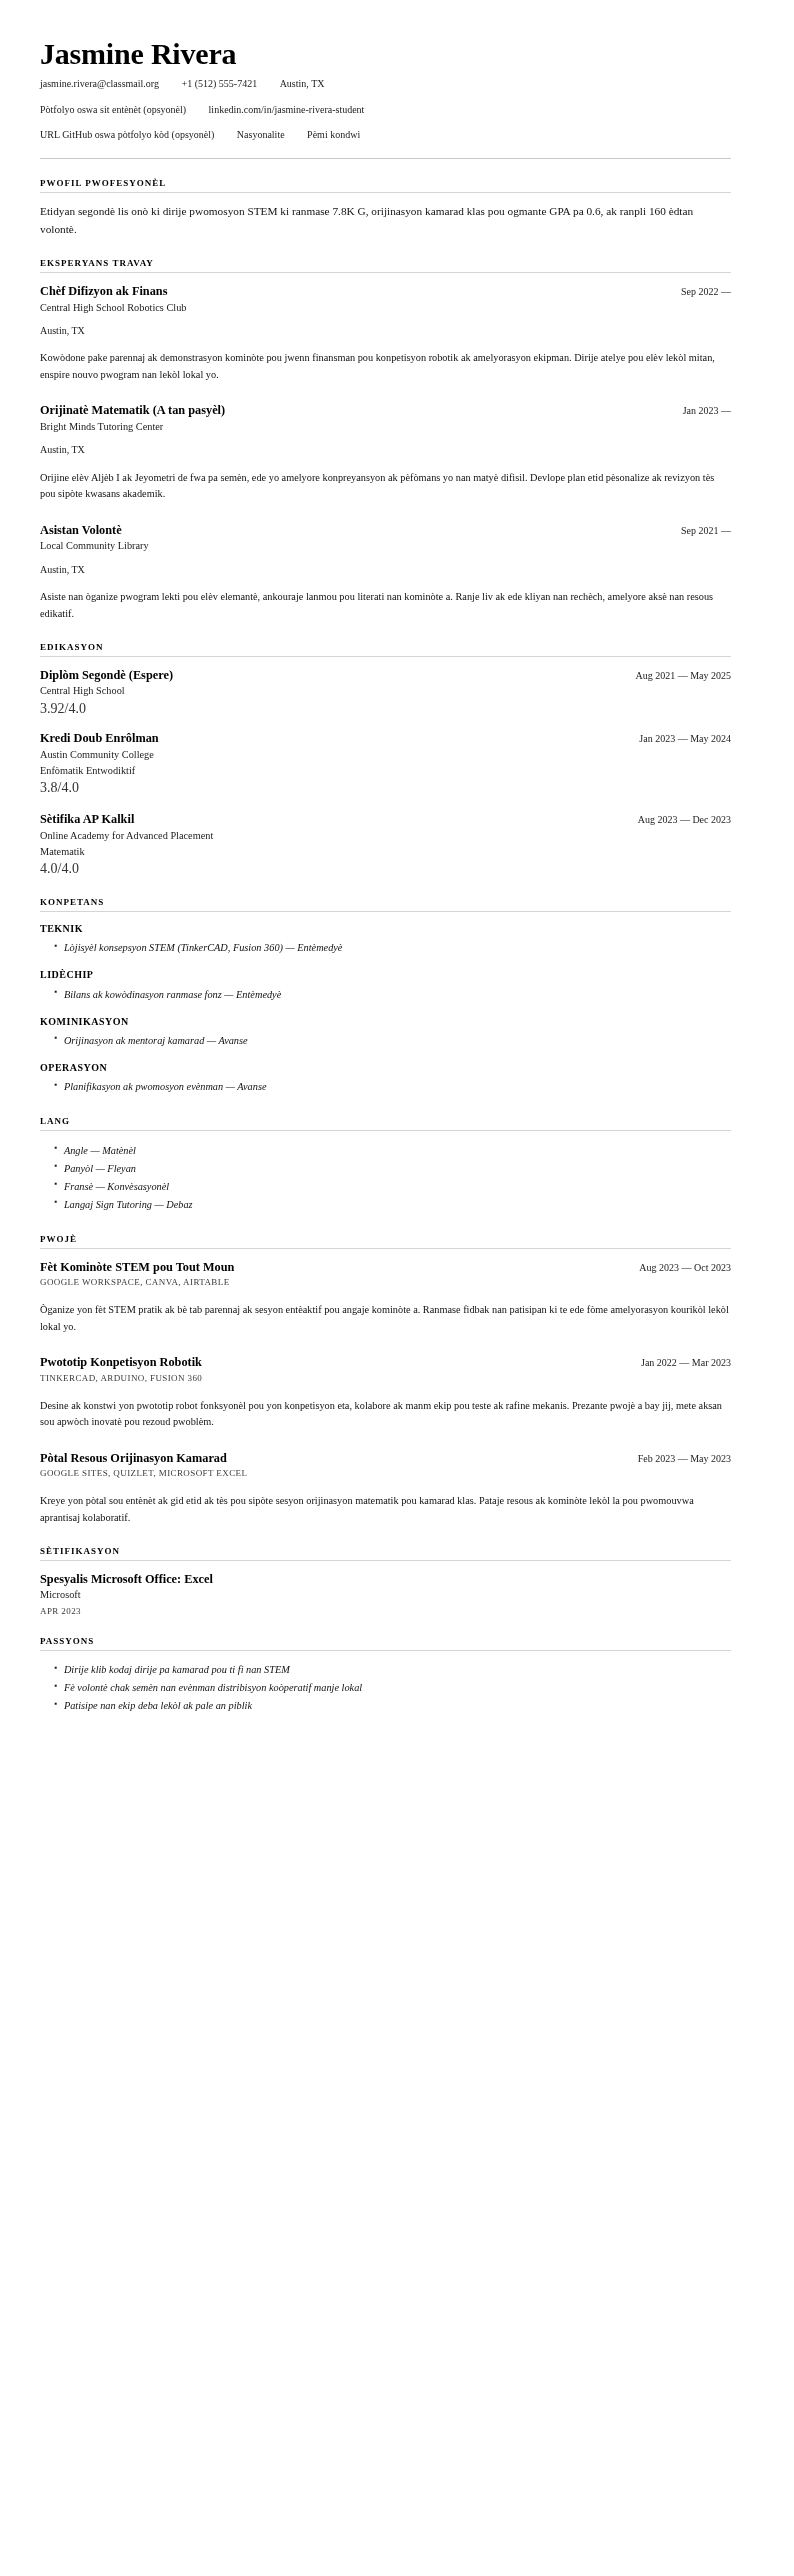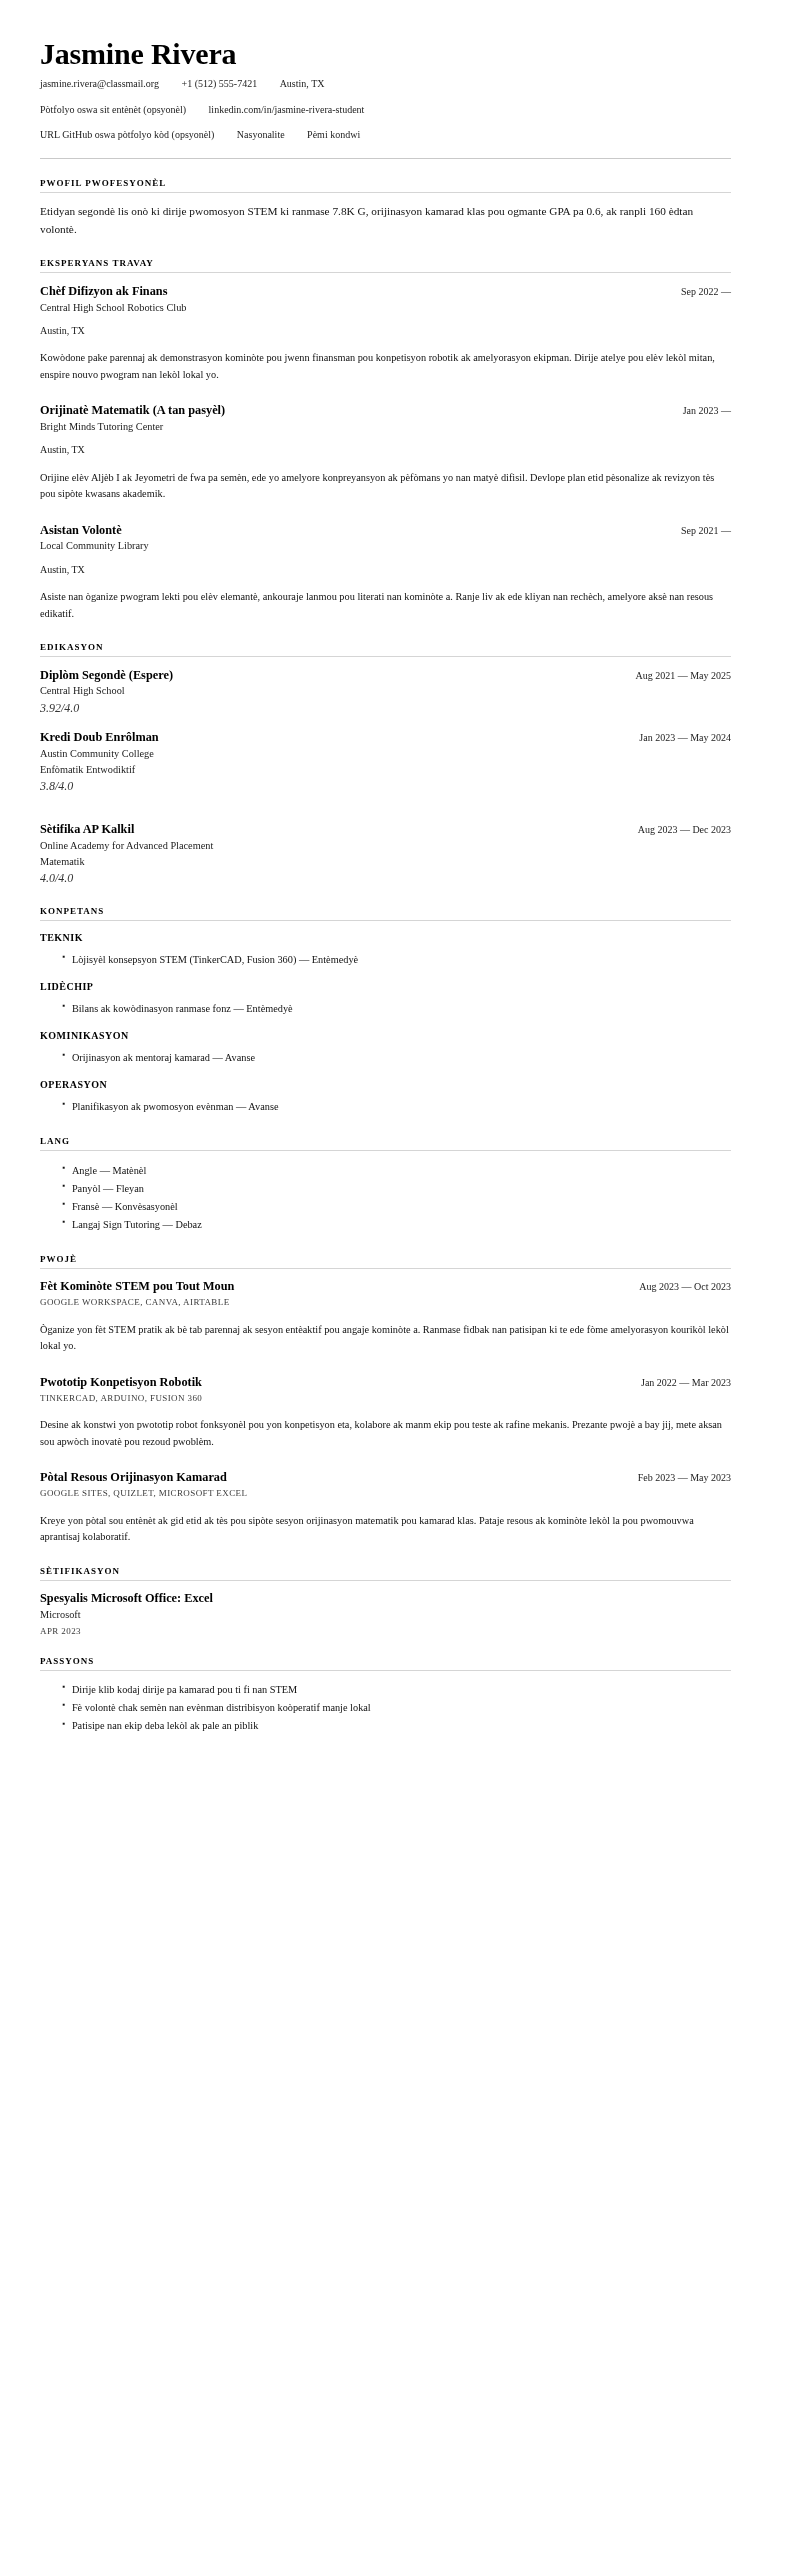--- a/index.html
+++ b/index.html
@@ -112,24 +112,23 @@
     color: #1a1a1a;
     margin-top: 9.3px;
   }
   .entry-body {
     font-size: 10.3px;
     line-height: 1.6;
     color: #111111;
     margin-top: 14.6px;
   }
   .entry-meta {
-    font-size: 12px;
+    font-size: 14px;
     color: #333333;
     margin-top: 1.3px;
-    font-style: italic;
   }
   .entry-tools {
     font-size: 9px;
     letter-spacing: 0.4px;
     text-transform: uppercase;
     color: #3a3a3a;
     margin-top: 2.6px;
   }
 
   
@@ -137,23 +136,24 @@
   .skill-group:last-child { margin-bottom: 0; }
   .skill-label {
     font-size: 10px;
     font-weight: bold;
     letter-spacing: 0.5px;
     text-transform: uppercase;
     margin-bottom: 5.3px;
     color: #000000;
   }
   ul.bullets {
-    margin: 8px;
+    margin: 0;
     padding-left: 14.6px;
     list-style: none;
+    font-style: italic;
   }
   ul.bullets li {
     font-size: 10.3px;
     line-height: 1.75;
     color: #111111;
     position: relative;
     padding-left: 9.3px;
   }
   ul.bullets li:before {
     content: "\25AA";
@@ -239,21 +239,21 @@
 
     <div class="entry" style="margin-bottom:14.6px;">
       <div class="entry-head">
         <div class="entry-title">Diplòm Segondè (Espere)</div>
         <div class="entry-date">Aug 2021 — May 2025</div>
       </div>
       <div class="entry-sub">Central High School</div>
       <div class="entry-meta">3.92/4.0</div>
     </div>
 
-    <div class="entry" style="margin-bottom:28px;">
+    <div class="entry" style="margin-bottom:16px;">
       <div class="entry-head">
         <div class="entry-title">Kredi Doub Enrôlman</div>
         <div class="entry-date">Jan 2023 — May 2024</div>
       </div>
       <div class="entry-sub">Austin Community College</div>
       <div class="entry-sub">Enfòmatik Entwodiktif</div>
       <div class="entry-meta">3.8/4.0</div>
     </div>
 
     <div class="entry">

